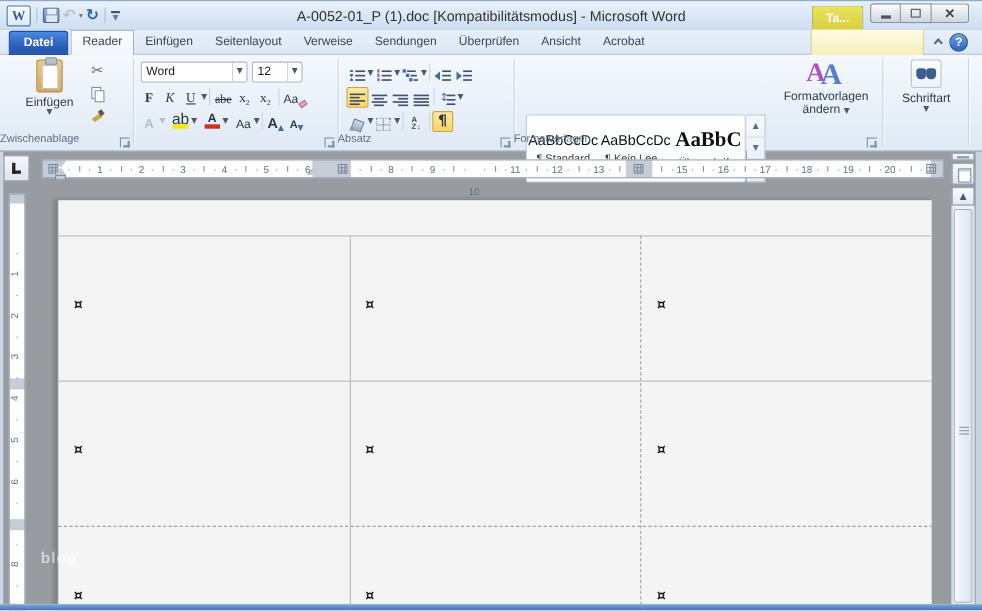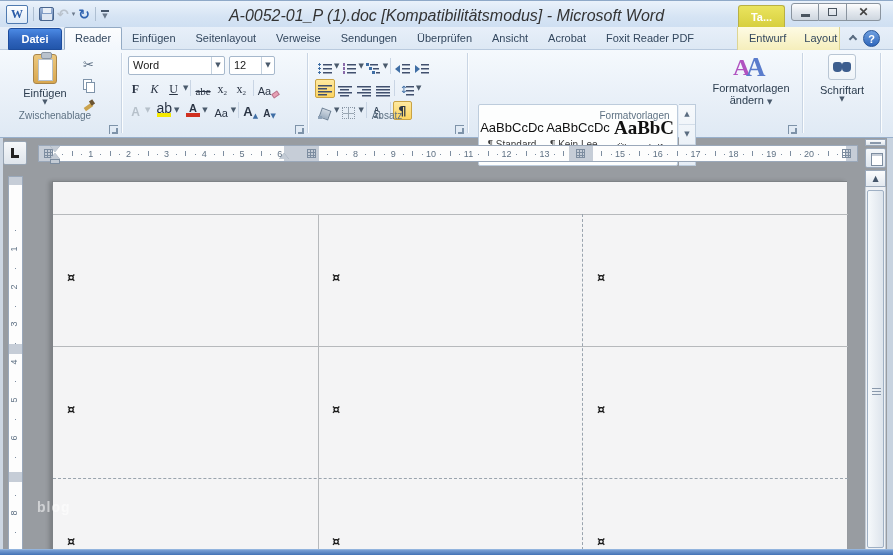--- a/index.html
+++ b/index.html
@@ -16,21 +16,21 @@
     color:#2b5ca8; font-weight:bold; font-size:12px; text-align:center; line-height:17px; font-family:"Liberation Serif",serif; }
   .ic-floppy { position:relative; width:15px; height:14px; background:linear-gradient(#9fb6d8,#5f7fae); border:1px solid #49658e; border-radius:2px; }
   .ic-floppy::before { content:""; position:absolute; left:3px; top:0; width:8px; height:5px; background:#e8eef6; }
   .ic-floppy::after { content:""; position:absolute; left:2px; bottom:0; width:10px; height:6px; background:#dde6f2; }
   .glyph-btn { font-family:"DejaVu Sans",sans-serif; font-size:14px; line-height:16px; }
   .undo { color:#b9c2cc; font-weight:bold; }
   .redo { color:#2e62b0; font-weight:bold; }
   .mini-caret { font-size:7px; color:#6b7a8c; font-family:"DejaVu Sans",sans-serif; }
   .qat-more { display:flex; flex-direction:column; align-items:center; line-height:4px; color:#44556a; }
   .qat-more .bar { width:8px; height:1.5px; background:#44556a; margin-bottom:2px; }
-  .title-text { position:absolute; left:0; right:0; top:6px; text-align:center; font-size:16px; color:#333;font-style:italic; }
+  .title-text { position:absolute; left:0; right:0; top:6px; text-align:center; font-size:13px; color:#333; }
 
   .ctx-label { position:absolute; left:738px; top:4px; width:47px; height:23px; border-radius:3px 3px 0 0;
     background:linear-gradient(#eae45e,#d6ce3e); border:1px solid #b8b045; border-bottom:none;
     color:#fff; font-weight:bold; font-size:11px; text-align:center; line-height:22px; }
   .win-controls { position:absolute; right:12px; top:2px; display:flex; }
   .win-btn { width:28px; height:18px; border:1px solid #8a949f; background:linear-gradient(#fdfdfd,#e3e8ee 50%,#ced6df);
     display:flex; align-items:center; justify-content:center; }
   .win-btn.min { border-radius:3px 0 0 3px; }
   .win-btn.max { border-left:none; }
   .win-btn.close { border-left:none; border-radius:0 3px 3px 0; width:34px; font-weight:bold; color:#444; font-size:12px; }
@@ -52,21 +52,21 @@
   .ctx-tab-strip .tab { padding:0 7px; }
   .ribbon-collapse { position:absolute; left:847px; top:7px; width:12px; height:10px; }
   .chev-up { width:6px; height:6px; border-top:2px solid #5a6c80; border-left:2px solid #5a6c80; transform:rotate(45deg); margin:2px auto; }
   .help-btn { position:absolute; left:863px; top:3px; width:17px; height:17px; border-radius:50%;
     background:linear-gradient(#6fa0e0,#2f66bb); border:1px solid #265396; color:#fff; font-weight:bold; font-size:11px; text-align:center; line-height:16px; }
 
   
   .ribbon { position:absolute; left:0; top:50px; width:893px; height:88px;
     background:linear-gradient(#f5f9fd,#e9f0f8 55%,#dfe9f4); border-bottom:1px solid #98b0cc; }
   .gsep { position:absolute; top:3px; height:80px; width:1px; background:#c9d5e4; box-shadow:1px 0 0 #fbfdfe; }
-  .group-label { position:absolute; bottom:16px; font-size:10px; color:#5d7183; text-align:center; }
+  .group-label { position:absolute; bottom:5px; font-size:10px; color:#5d7183; }
   .launcher { position:absolute; bottom:3px; width:9px; height:9px; border-top:1px solid #7e93a9; border-left:1px solid #7e93a9; }
   .launcher::after { content:""; position:absolute; right:0; bottom:0; width:4px; height:4px; border-right:2px solid #7e93a9; border-bottom:2px solid #7e93a9; }
 
   .big-btn { position:absolute; display:flex; flex-direction:column; align-items:center; font-size:11px; color:#2b3c4e; }
   .caret { font-family:"DejaVu Sans",sans-serif; font-size:7px; color:#4a5a6c; line-height:6px; }
 
   
   .ic-clipboard { position:relative; width:24px; height:30px; background:linear-gradient(#ecc87e,#d8a74f); border:1px solid #a8854a; border-radius:3px; }
   .ic-clipboard::before { content:""; position:absolute; left:7px; top:-3px; width:9px; height:5px; background:#b9c2cc; border:1px solid #8a95a2; border-radius:2px; }
   .ic-clipboard .sheet { position:absolute; left:4px; top:4px; width:15px; height:22px; background:#fff; border:1px solid #b9c2cc; }
@@ -219,25 +219,20 @@
     <div class="file-tab">Datei</div>
     <div class="tab-strip" id="tab-strip">
         <div class="tab active">Reader</div>
         <div class="tab">Einfügen</div>
         <div class="tab">Seitenlayout</div>
         <div class="tab">Verweise</div>
         <div class="tab">Sendungen</div>
         <div class="tab">Überprüfen</div>
         <div class="tab">Ansicht</div>
         <div class="tab">Acrobat</div>
-        <div class="tab">Foxit Reader PDF</div>
-      </div>
-    <div class="ctx-tab-strip" id="ctx-tab-strip">
-        <div class="tab">Entwurf</div>
-        <div class="tab">Layout</div>
       </div>
     <div class="ribbon-collapse">
         <div class="chev-up"></div>
       </div>
     <div class="help-btn">?</div>
   </div>
 
   <div class="ribbon">
     <div class="gsep" style="left:121px"></div>
     <div class="gsep" style="left:307px"></div>
@@ -440,21 +435,21 @@
     <span class="ind-box" style="left:11px"></span>
     <span class="ind-right" style="left:240px"></span>
   <span class="rnum" style="left: 49.3px;">1</span>
       <span class="rnum" style="left: 87.1px;">2</span>
       <span class="rnum" style="left: 124.9px;">3</span>
       <span class="rnum" style="left: 162.7px;">4</span>
       <span class="rnum" style="left: 200.5px;">5</span>
       <span class="rnum" style="left: 238.3px;">6</span>
       <span class="rnum" style="left: 313.9px;">8</span>
       <span class="rnum" style="left: 351.7px;">9</span>
-      <span class="rnum" style="left: 387px;">10</span>
+      <span class="rnum" style="left: 387px; margin-top: 20px;">10</span>
       <span class="rnum" style="left: 424.8px;">11</span>
       <span class="rnum" style="left: 462.6px;">12</span>
       <span class="rnum" style="left: 500.4px;">13</span>
       <span class="rnum" style="left: 576px;">15</span>
       <span class="rnum" style="left: 613.8px;">16</span>
       <span class="rnum" style="left: 651.6px;">17</span>
       <span class="rnum" style="left: 689.4px;">18</span>
       <span class="rnum" style="left: 727.2px;">19</span>
       <span class="rnum" style="left: 765px;">20</span>
       <span class="rtick rdot" style="left: 23.45px;"></span>

